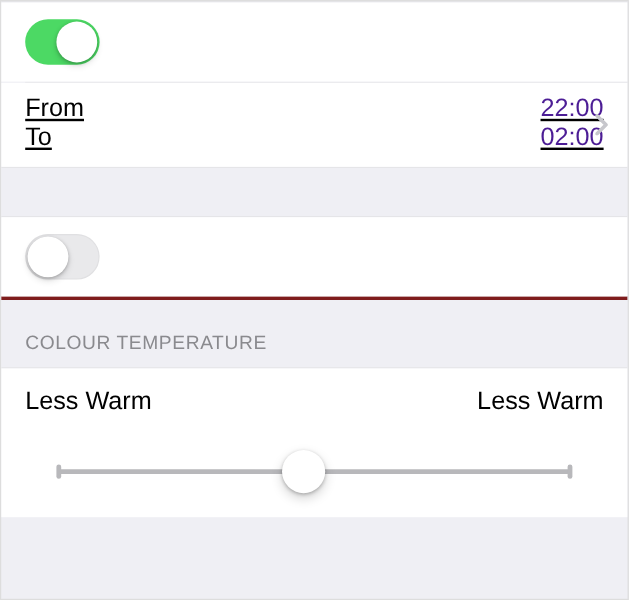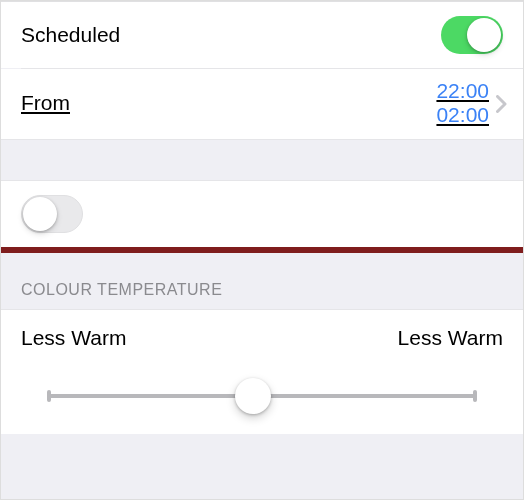--- a/index.html
+++ b/index.html
@@ -44,39 +44,39 @@
       height: 34px;
       border-radius: 50%;
       background: #fff;
       box-shadow: 0 1px 3px rgba(0,0,0,0.25), 0 3px 6px rgba(0,0,0,0.12);
     }
     .toggle.on .knob { right: 2px; }
     .toggle.off .knob { left: 1px; top: 1px; }
     
     .schedule-cell { padding: 10px 20px 12px 20px; text-decoration: underline; }
     .sched-labels { }
-    .sched-values { text-align: left; color: #3b82f6; margin-right: 14px; }
+    .sched-values { text-align: left; color: #4c1d95; }
     .chevron {
       position: absolute;
       right: 16px;
       top: 50%;
       transform: translateY(-50%);
       color: #c7c7cc;
     }
     .chevron svg { display: block; }
     
     .spacer { height: 42px; background: #efeff4; border-top: 1px solid #e5e5e8; border-bottom: 1px solid #e5e5e8; }
     
     .section-header {
       background: #efeff4;
       color: #8a8a8e;
       font-size: 16px;
       letter-spacing: 0.5px;
       padding: 28px 20px 10px 20px;
-      border-top: 6px solid #7f1d1d;
+      border-top: 3px solid #7f1d1d;
       border-bottom: 1px solid #e5e5e8;
     }
     
     .slider-cell { background: #fff; padding: 16px 20px 10px 20px; }
     .slider-labels { display: flex; justify-content: space-between; margin-bottom: 26px; }
     .slider {
       position: relative;
       height: 40px;
       margin: 0 28px 8px 28px;
     }
@@ -113,30 +113,30 @@
       cursor: pointer;
     }
     .topline { height: 1px; background: #e0e0e2; }
   </style>
 </head>
 <body>
 
 <div class="topline"></div>
 
 <div class="cell">
-  <div class="cell-left">Scheduled</div>
   <div class="toggle on">
     <div class="knob"></div>
   </div>
 </div>
 <div class="sep"></div>
 
 <div class="cell schedule-cell">
   <div class="cell-left sched-labels">
     <div>From</div>
+    <div>To</div>
   </div>
   <div class="sched-values">
     <div>22:00</div>
     <div>02:00</div>
   </div>
   <div class="chevron">
     <svg width="11" height="18" viewBox="0 0 11 18">
         <polyline points="1.5,1.5 9,9 1.5,16.5" fill="none" stroke="#c7c7cc" stroke-width="3" stroke-linecap="round" stroke-linejoin="round"></polyline>
       </svg>
   </div>

